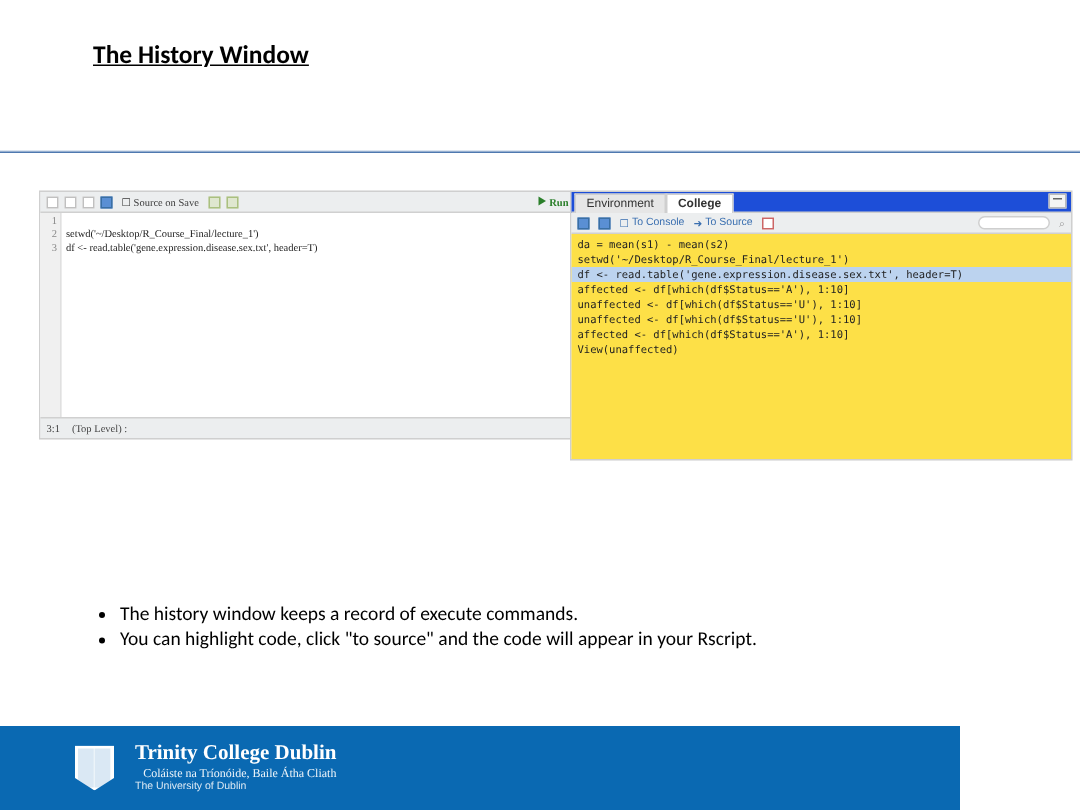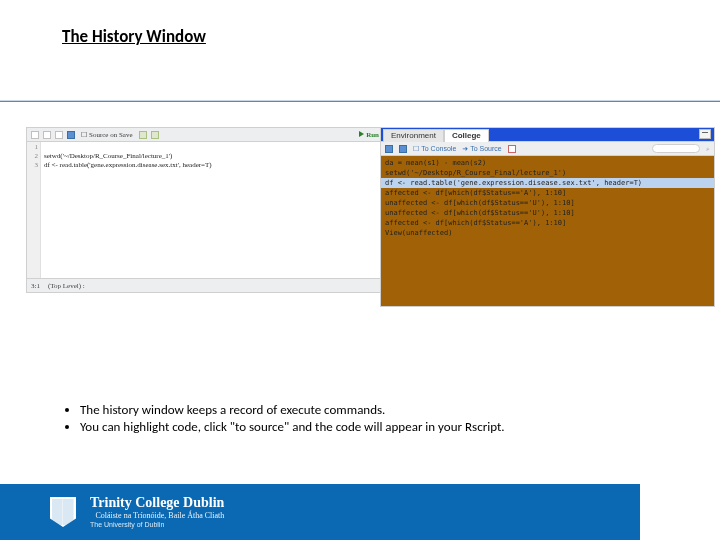--- a/index.html
+++ b/index.html
@@ -160,21 +160,21 @@
     font-size:7px;
   }
   .hist-tools .lk { color:#3a6fb0; cursor:pointer; display:flex; gap:2px; align-items:center;}
   .hist-tools .search {
     margin-left:auto;
     width:48px; height:9px;
     border:1px solid #cfcfcf; border-radius:6px;
     background:#fff;
   }
   .hist-body {
-    background:#a16207;
+    background:#fde047;
     height: calc(100% - 28px);
     padding: 2px 0;
     line-height: 10px;
     overflow:hidden;
   }
   .hist-line { padding: 0 4px; white-space: pre; color:#222; }
   .hist-line.sel { background:#bcd3ef; }
 
   
   .bullets {

